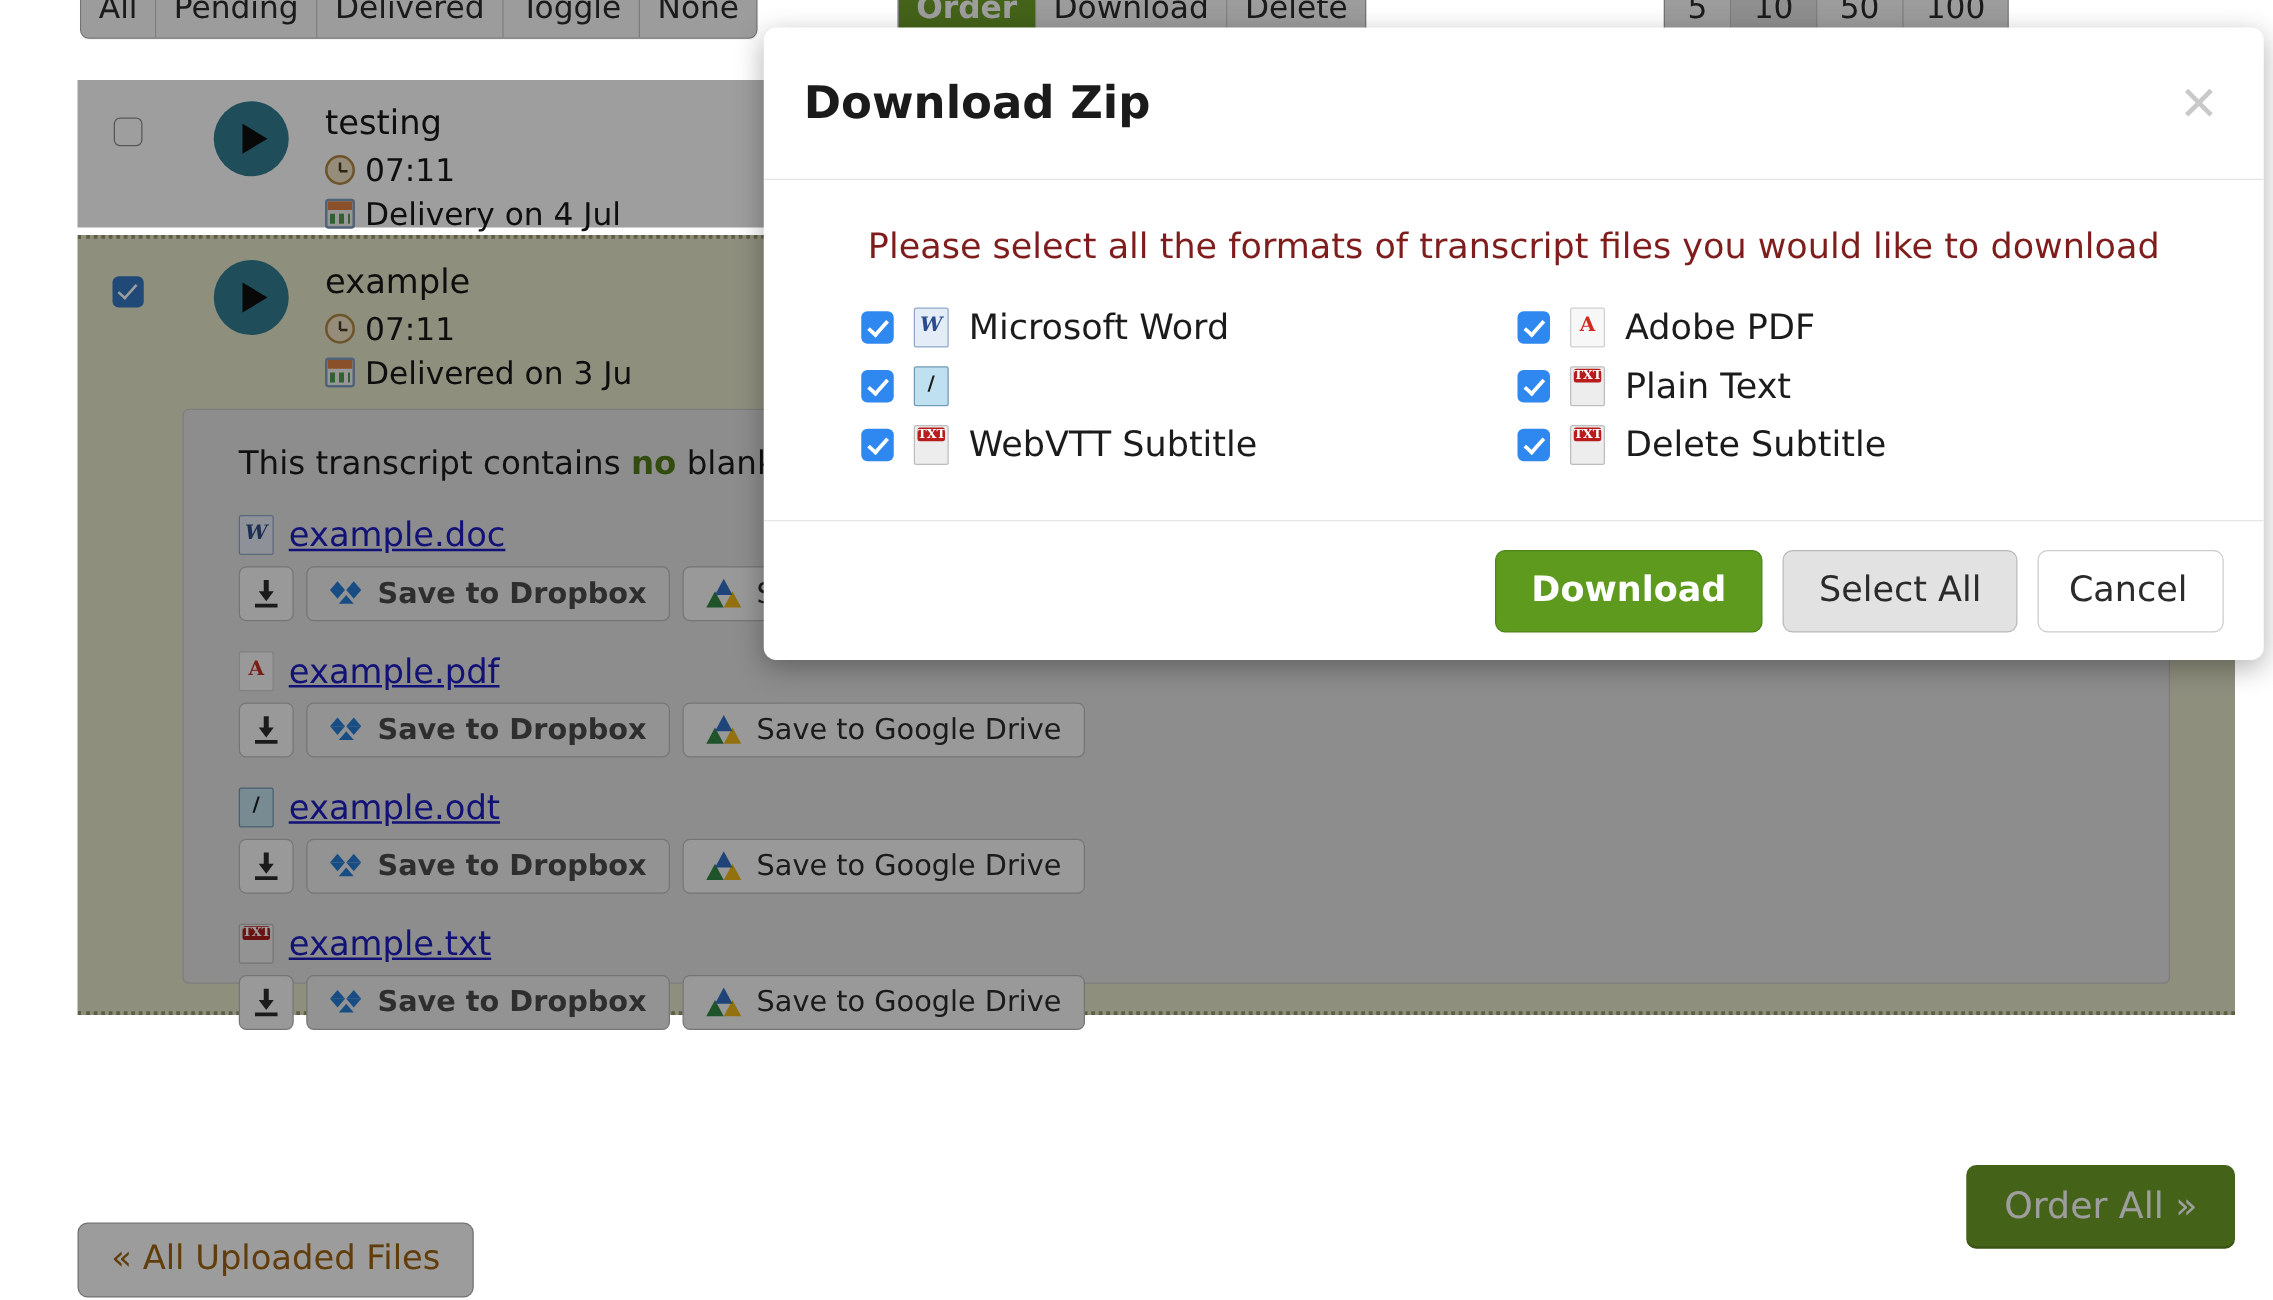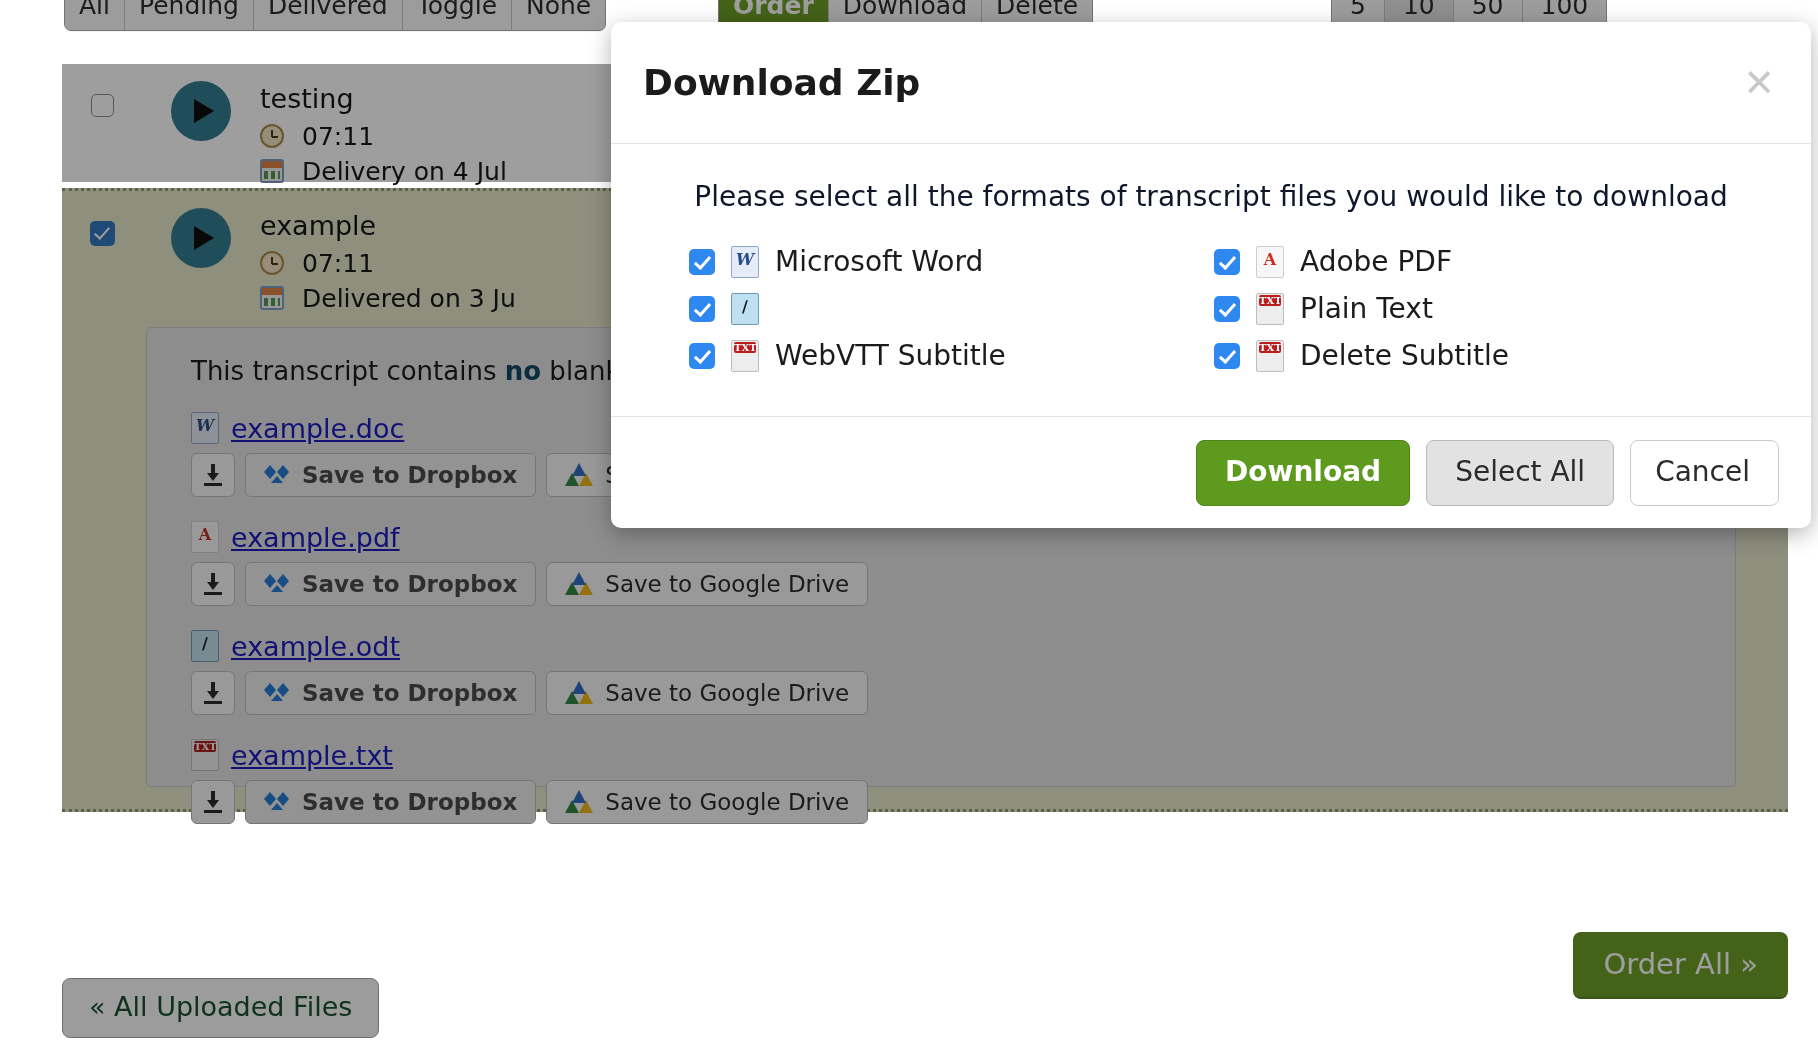--- a/index.html
+++ b/index.html
@@ -158,21 +158,21 @@
   .meta-title {
     font-size: 27px;
     color: #161616;
     line-height: 1.25;
   }
   .meta-line {
     font-size: 25px;
     color: #161616;
     display: flex;
     align-items: center;
-    gap: 18px;
+    gap: 8px;
     margin-top: 6px;
     white-space: nowrap;
     text-align: center;
   }
 
   
   .ico-clock {
     width: 24px; height: 24px; border-radius: 50%;
     background: #f1e3c2; border: 2px solid #b3863a;
     position: relative; box-sizing: border-box;
@@ -210,21 +210,21 @@
     border: 1px solid #c9c9c9;
     border-radius: 5px;
     box-sizing: border-box;
     padding: 22px 26px;
   }
   .note-line {
     font-size: 26px;
     color: #1c1c1c;
     margin: 6px 0 26px 18px;
   }
-  .note-line b { color: #0c4a6e; }
+  .note-line b { color: #4d7c0f; }
 
   .dl-block { margin: 0 0 24px 18px; }
   .dl-name {
     display: flex;
     align-items: center;
     gap: 12px;
     margin-bottom: 9px;
   }
   .dl-name a {
     font-size: 27px;
@@ -283,21 +283,21 @@
 
   
   #all-uploaded-btn {
     position: absolute;
     left: 62px;
     top: 978px;
     border: 1px solid #b5b5b5;
     border-radius: 8px;
     background: #fbfbfb;
     font-size: 27px;
-    color: #14532d;
+    color: #a16207;
     padding: 12px 26px 15px 26px;
     box-sizing: border-box;
   }
   #order-all-btn {
     position: absolute;
     right: 30px;
     top: 932px;
     border: none;
     border-radius: 8px;
     background: #6aa11d;
@@ -345,21 +345,21 @@
     cursor: pointer;
   }
   #modal-body {
     flex: 1;
     padding: 36px 32px 0 32px;
     box-sizing: border-box;
   }
   #modal-instruction {
     text-align: center;
     font-size: 28px;
-    color: #0f172a;
+    color: #7f1d1d;
     margin-bottom: 32px;
   }
   #format-grid {
     display: grid;
     grid-template-columns: 1fr 1fr;
     column-gap: 0px;
     row-gap: 14px;
     padding: 0 40px 0 46px;
   }
   .fmt-item {

